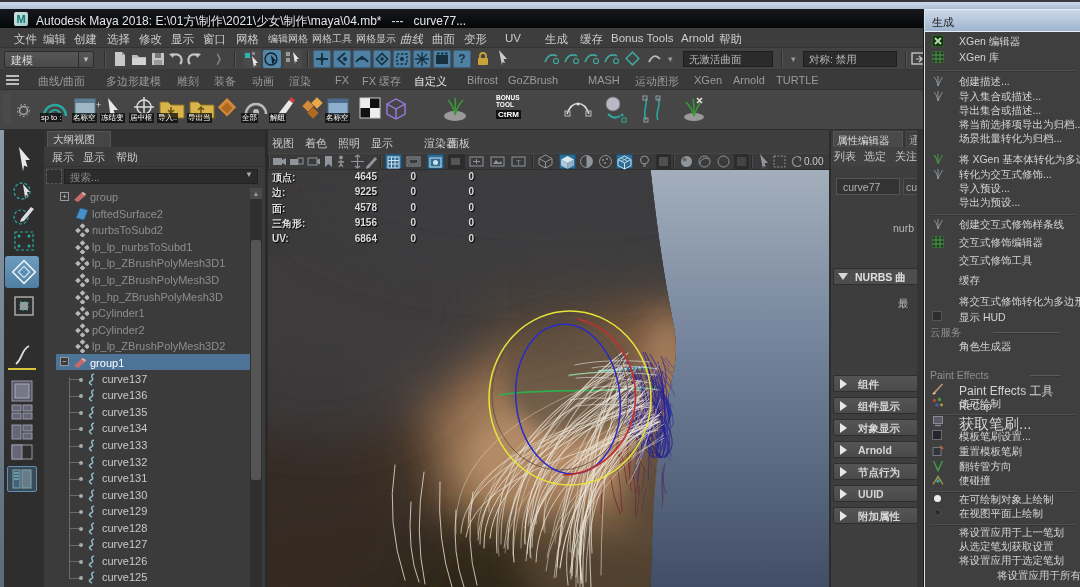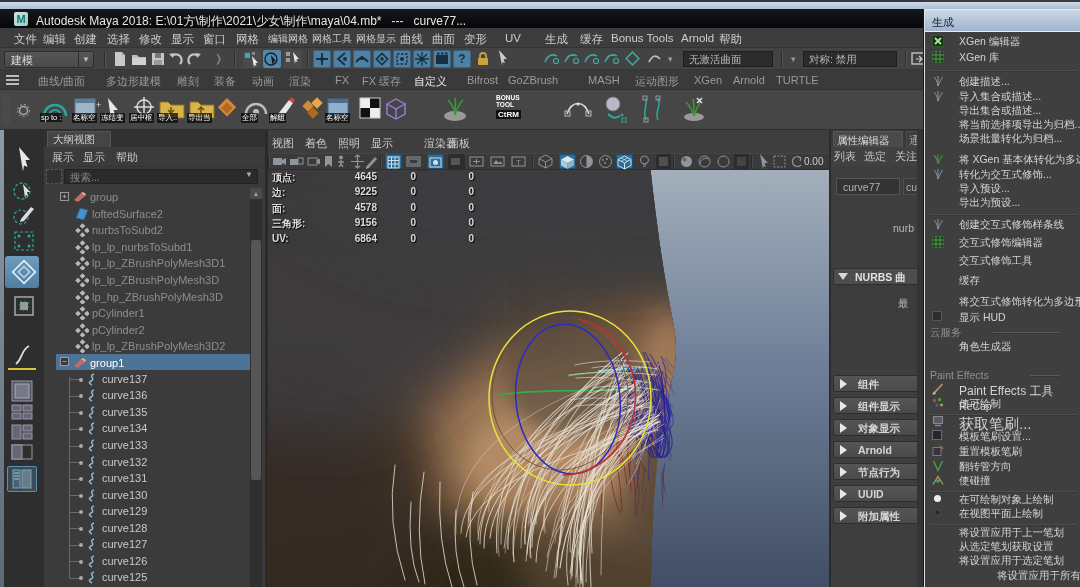--- a/index.html
+++ b/index.html
@@ -17,21 +17,21 @@
 <div class="t" style="left:43px;top:32px;font-size:11.5px;color:#cccccc;">编辑</div>
 <div class="t" style="left:74px;top:32px;font-size:11.5px;color:#cccccc;">创建</div>
 <div class="t" style="left:107px;top:32px;font-size:11.5px;color:#cccccc;">选择</div>
 <div class="t" style="left:139px;top:32px;font-size:11.5px;color:#cccccc;">修改</div>
 <div class="t" style="left:171px;top:32px;font-size:11.5px;color:#cccccc;">显示</div>
 <div class="t" style="left:203px;top:32px;font-size:11.5px;color:#cccccc;">窗口</div>
 <div class="t" style="left:236px;top:32px;font-size:11.5px;color:#cccccc;">网格</div>
 <div class="t" style="left:268px;top:32px;font-size:10px;color:#cccccc;">编辑网格</div>
 <div class="t" style="left:312px;top:32px;font-size:10px;color:#cccccc;">网格工具</div>
 <div class="t" style="left:356px;top:32px;font-size:10px;color:#cccccc;">网格显示</div>
-<div class="t" style="left:400px;top:32px;font-size:11.5px;color:#cccccc;">曲线</div>
+<div class="t" style="left:400px;top:32px;font-size:11.5px;color:#cccccc;font-style:italic;">曲线</div>
 <div class="t" style="left:432px;top:32px;font-size:11.5px;color:#cccccc;">曲面</div>
 <div class="t" style="left:464px;top:32px;font-size:11.5px;color:#cccccc;">变形</div>
 <div class="t" style="left:505px;top:32px;font-size:11.5px;color:#cccccc;">UV</div>
 <div class="t" style="left:545px;top:32px;font-size:11.5px;color:#cccccc;">生成</div>
 <div class="t" style="left:580px;top:32px;font-size:11.5px;color:#cccccc;">缓存</div>
 <div class="t" style="left:611px;top:32px;font-size:11.5px;color:#cccccc;">Bonus Tools</div>
 <div class="t" style="left:681px;top:32px;font-size:11.5px;color:#cccccc;">Arnold</div>
 <div class="t" style="left:719px;top:32px;font-size:11.5px;color:#cccccc;">帮助</div>
 <div class="abs" style="left:0px;top:48px;width:923px;height:22px;background:#434343;border-bottom:1px solid #373737;"></div>
 <div class="abs" style="left:4px;top:51px;width:90px;height:17px;background:linear-gradient(#565656,#4a4a4a);border:1px solid #2c2c2c;border-radius:2px;"></div>

